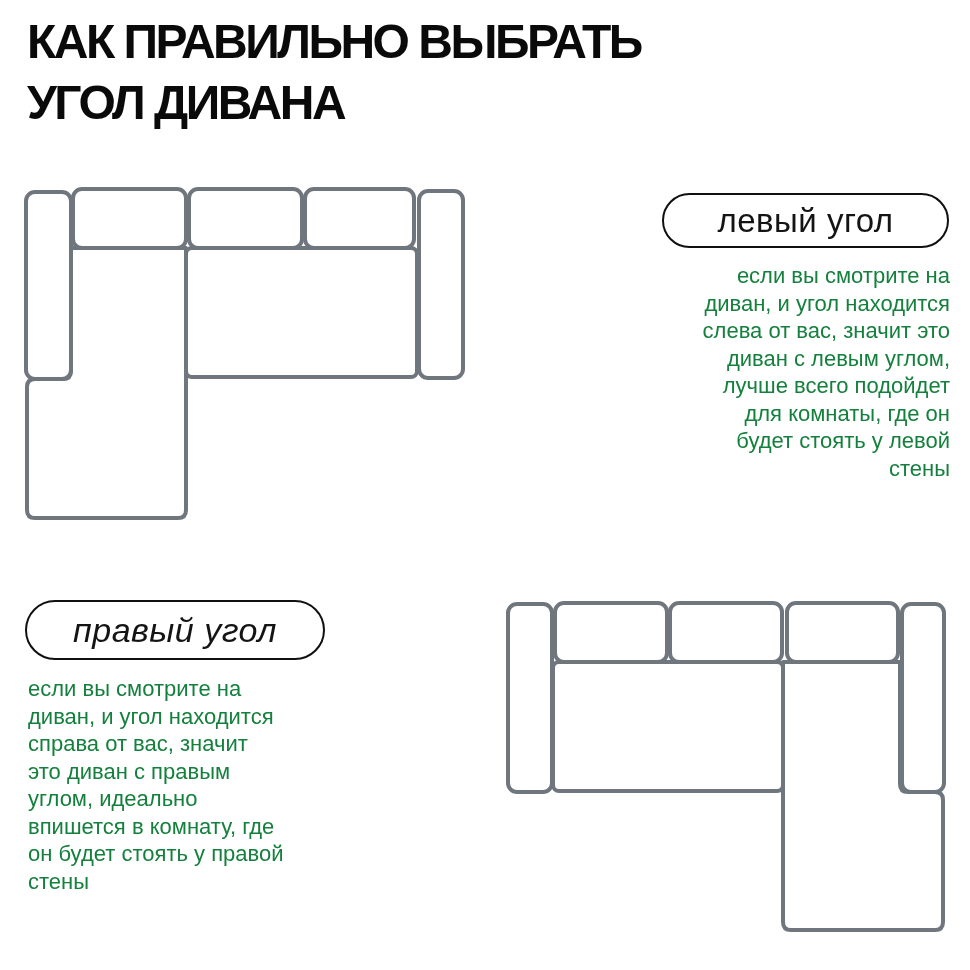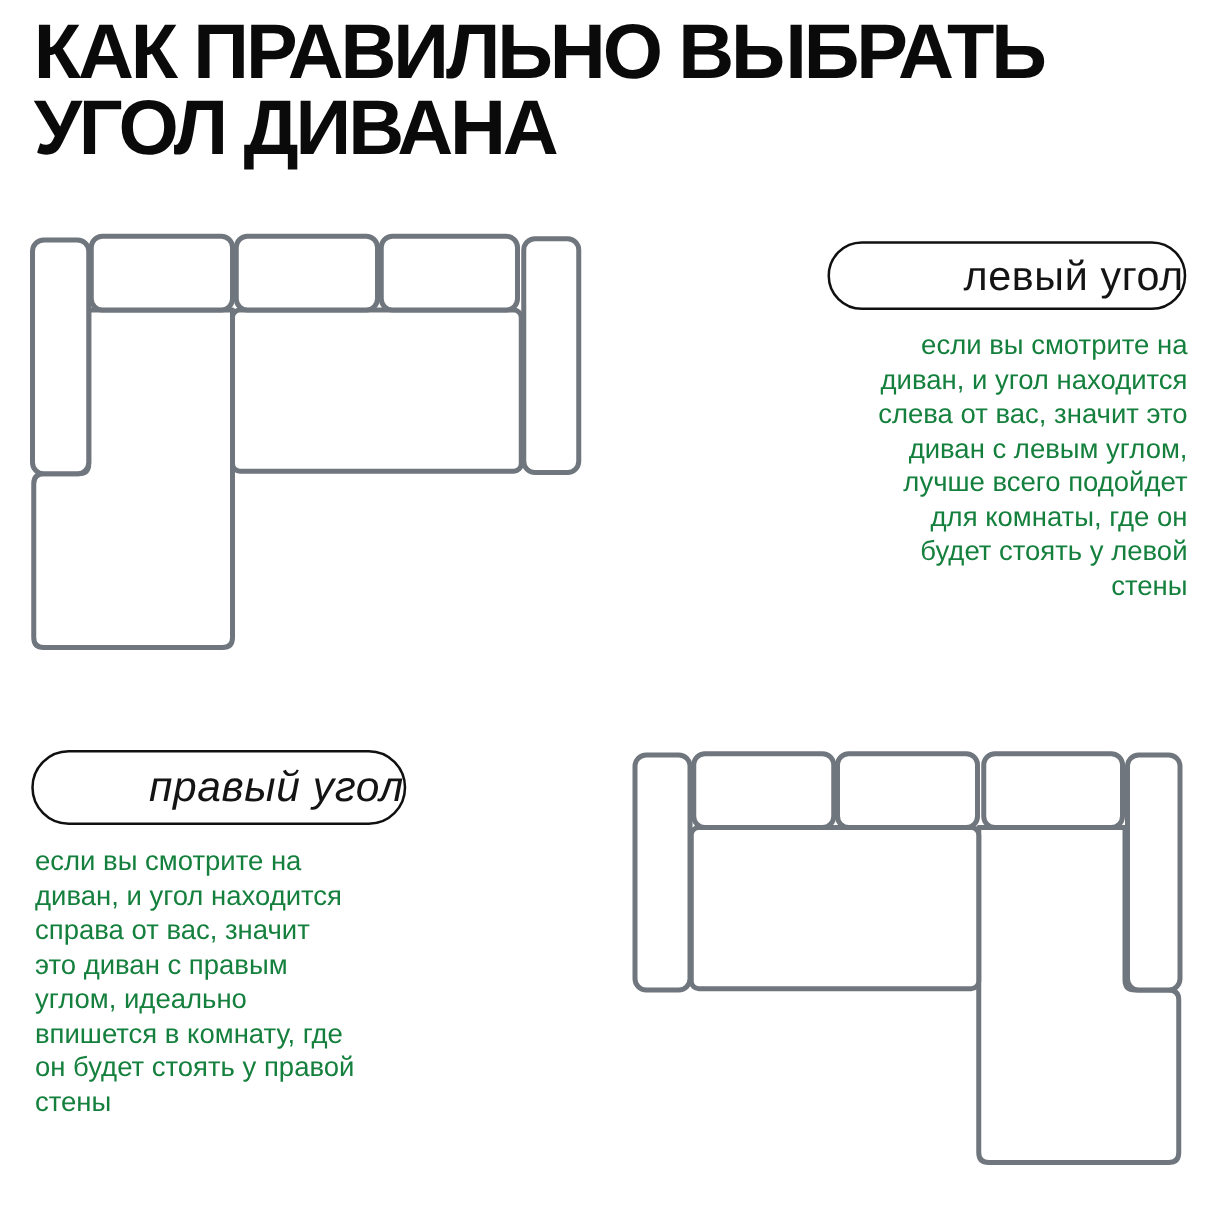--- a/index.html
+++ b/index.html
@@ -9,41 +9,41 @@
     height: 970px;
     background: #ffffff;
     overflow: hidden;
     font-family: "Liberation Sans", sans-serif;
   }
   .title {
     position: absolute;
     left: 27px;
     top: 11px;
     color: #0a0a0a;
-    font-size: 62px;
+    font-size: 48px;
     font-weight: bold;
     letter-spacing: -2.5px;
     line-height: 61px;
   }
   .title .line { display: block; }
   .diagrams {
     position: absolute;
     left: 0;
     top: 0;
     width: 970px;
     height: 970px;
   }
   .pill {
     position: absolute;
     box-sizing: border-box;
     border: 2.5px solid #101010;
     border-radius: 40px;
     display: flex;
     align-items: center;
-    justify-content: flex-end;
+    justify-content: center;
     color: #141414;
     font-size: 33px;
     letter-spacing: 0.5px;
     background: #ffffff;
   }
   .pill-left  { left: 662px; top: 193px; width: 287px; height: 55px; }
   .pill-right { left: 25px;  top: 600px; width: 300px; height: 60px; font-size: 34px; font-style: italic; }
   .para {
     position: absolute;
     color: #15803d;

